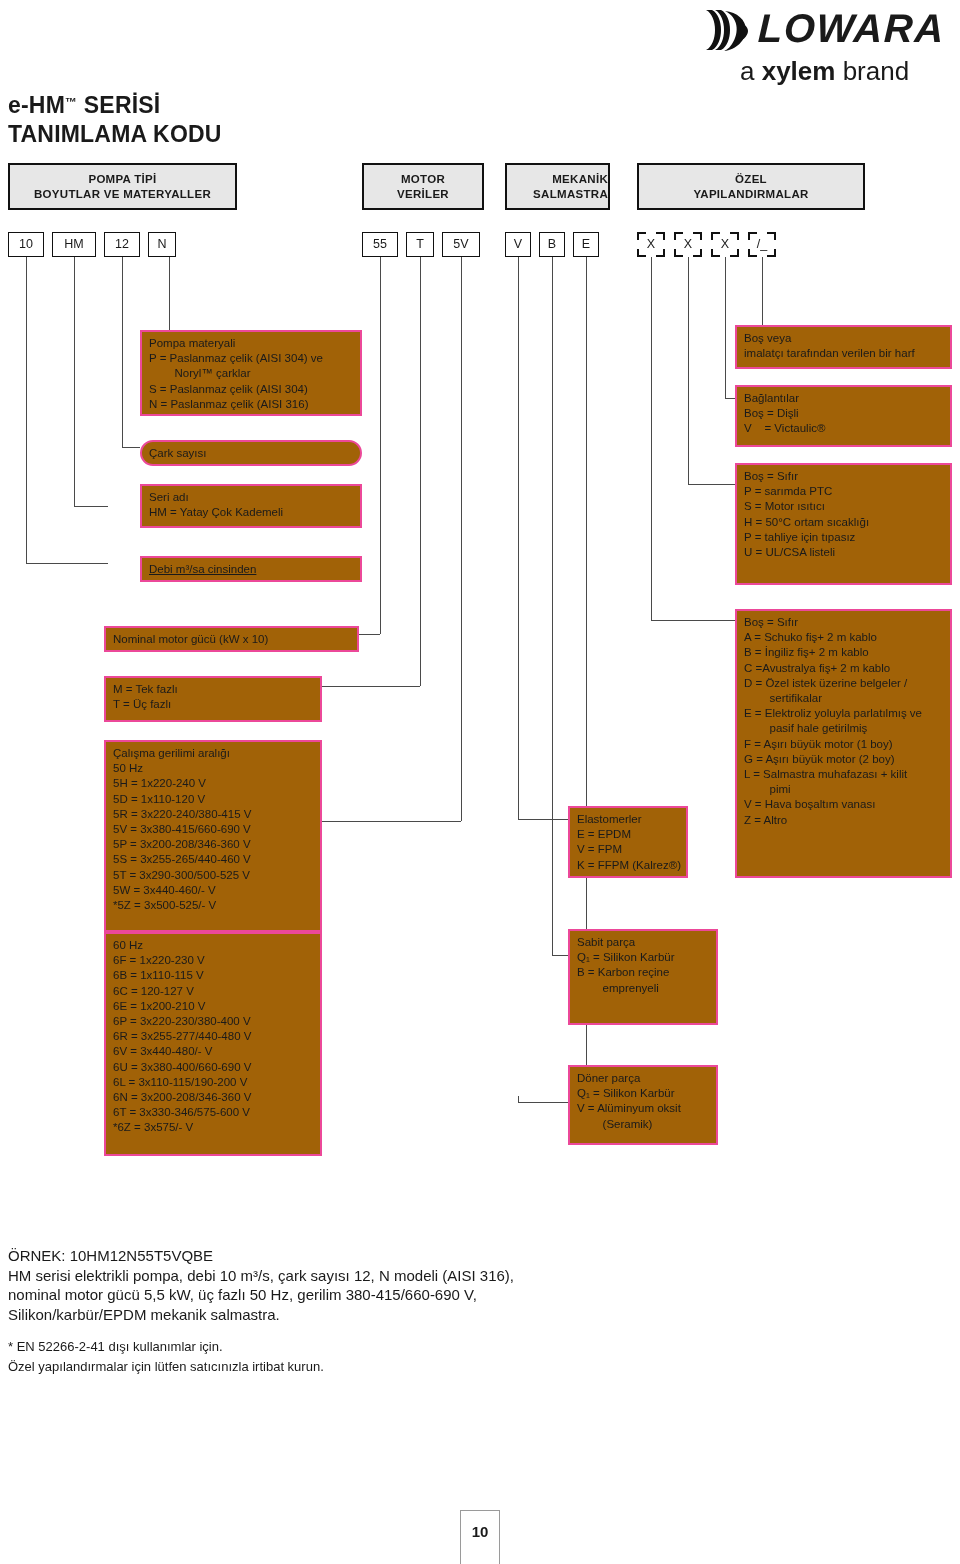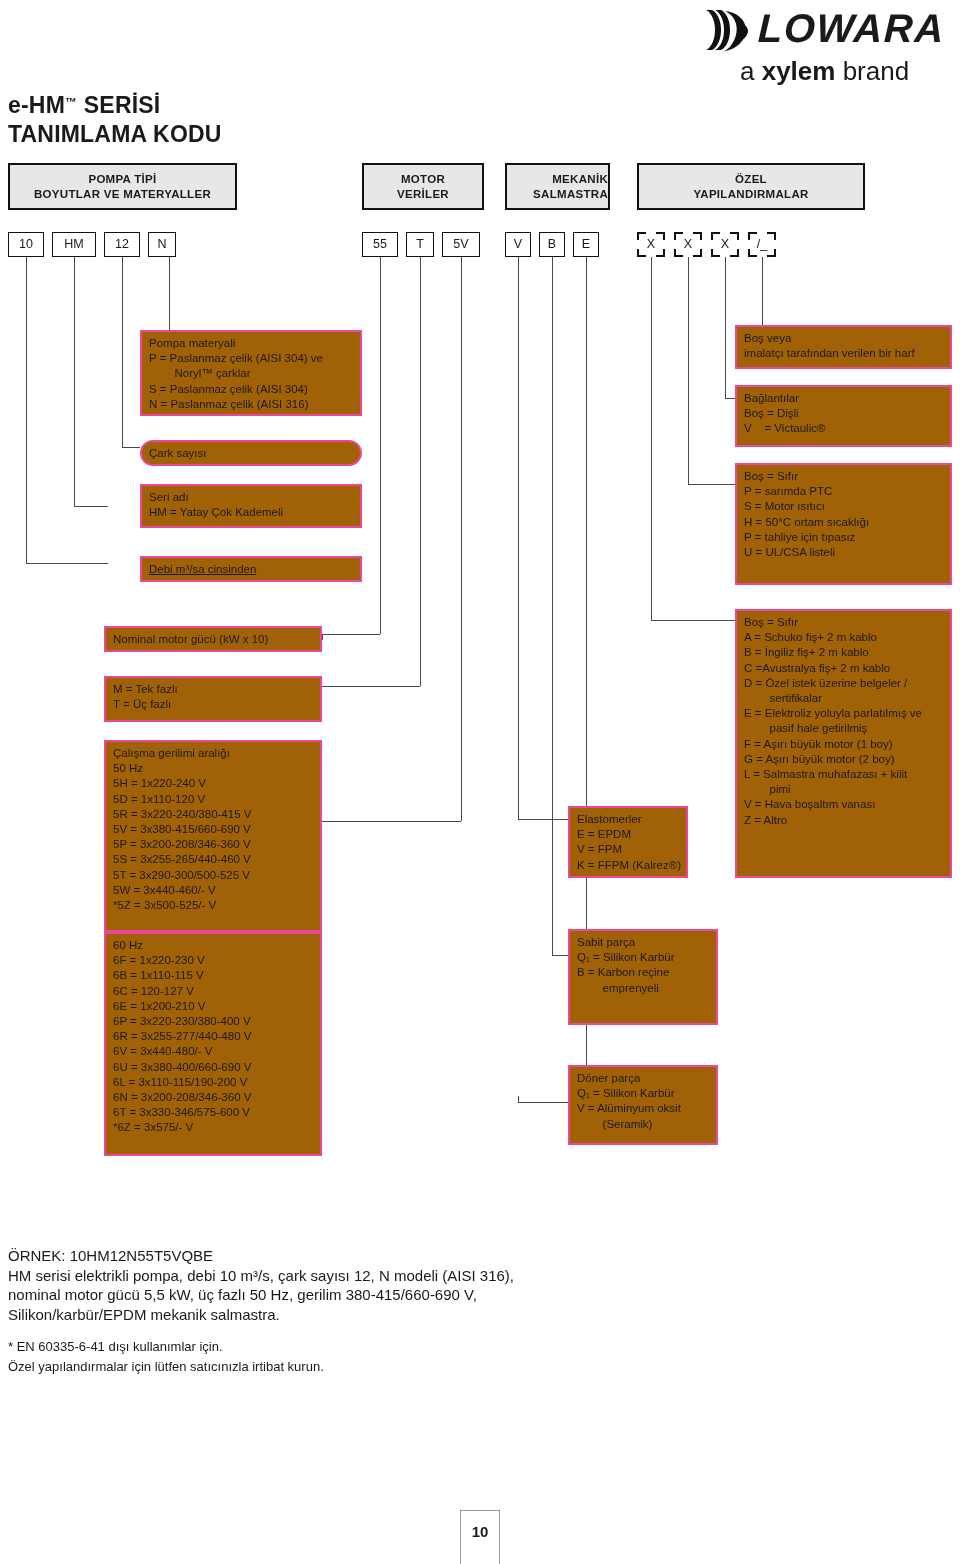--- a/index.html
+++ b/index.html
@@ -203,21 +203,21 @@
 <div class="box" style="left:140px;top:330px;width:222px;height:86px;">Pompa materyali
 P = Paslanmaz çelik (AISI 304) ve
         Noryl™ çarklar
 S = Paslanmaz çelik (AISI 304)
 N = Paslanmaz çelik (AISI 316)</div>
 <div class="box" style="left:140px;top:440px;width:222px;height:26px;line-height:17px;padding-top:3px;border-radius:13px;">Çark sayısı</div>
 <div class="box" style="left:140px;top:484px;width:222px;height:44px;">Seri adı
 HM = Yatay Çok Kademeli</div>
 <div class="box" style="left:140px;top:556px;width:222px;height:26px;line-height:17px;padding-top:3px;text-decoration:underline;">Debi m³/sa cinsinden</div>
 
-<div class="box" style="left:104px;top:626px;width:218px;height:26px;line-height:17px;padding-top:3px;">Nominal motor gücü (kW x 10)</div>
+<div class="box" style="left:104px;top:626px;width:255px;height:26px;line-height:17px;padding-top:3px;">Nominal motor gücü (kW x 10)</div>
 <div class="box" style="left:104px;top:676px;width:218px;height:46px;">M = Tek fazlı
 T = Üç fazlı</div>
 <div class="box" style="left:104px;top:740px;width:218px;height:192px;">Çalışma gerilimi aralığı
 50 Hz
 5H = 1x220-240 V
 5D = 1x110-120 V
 5R = 3x220-240/380-415 V
 5V = 3x380-415/660-690 V
 5P = 3x200-208/346-360 V
 5S = 3x255-265/440-460 V
@@ -274,15 +274,15 @@
 G = Aşırı büyük motor (2 boy)
 L = Salmastra muhafazası + kilit
         pimi
 V = Hava boşaltım vanası
 Z = Altro</div>
 
 <div id="example" class="abs">ÖRNEK: 10HM12N55T5VQBE
 HM serisi elektrikli pompa, debi 10 m³/s, çark sayısı 12, N modeli (AISI 316),
 nominal motor gücü 5,5 kW, üç fazlı 50 Hz, gerilim 380-415/660-690 V,
 Silikon/karbür/EPDM mekanik salmastra.</div>
-<div id="footnote" class="abs">* EN 60335-6-41 dışı kullanımlar için.
+<div id="footnote" class="abs">* EN 52266-2-41 dışı kullanımlar için.
 Özel yapılandırmalar için lütfen satıcınızla irtibat kurun.</div>
 <div id="pagenum" class="abs">10</div>
 
 </body></html>

